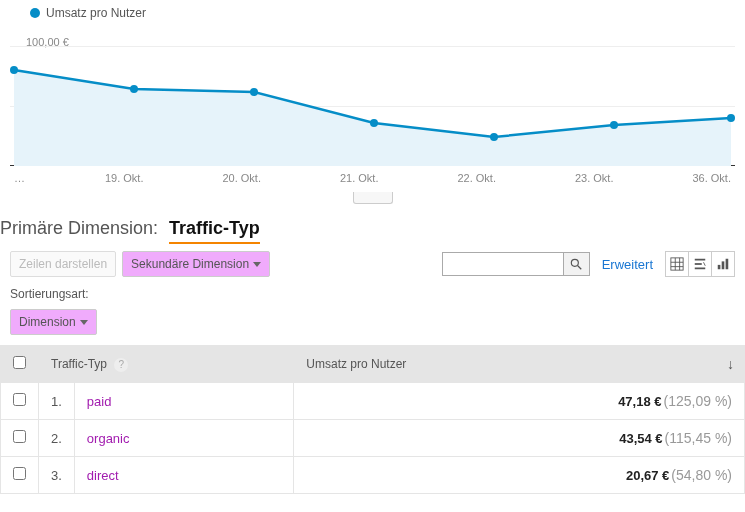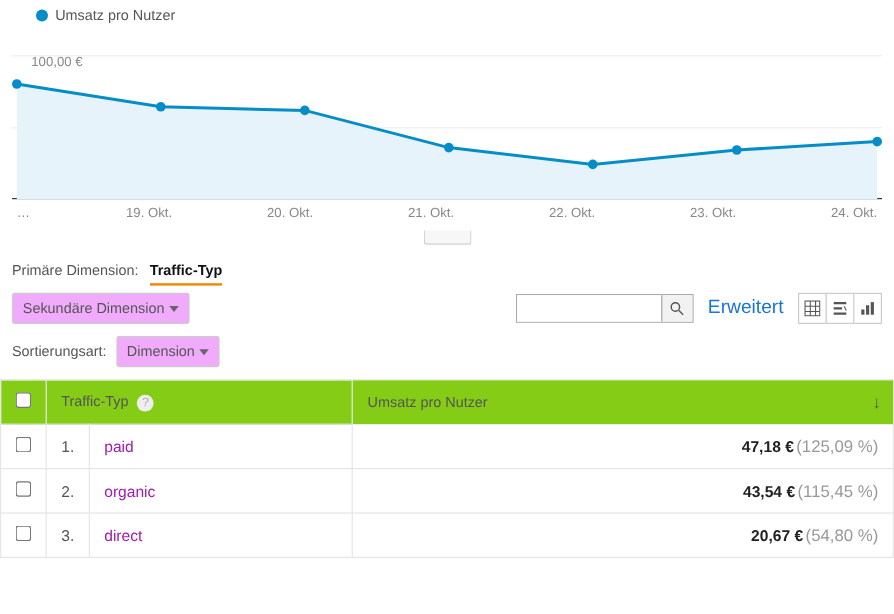--- a/index.html
+++ b/index.html
@@ -10,40 +10,40 @@
 
   .chart { position: relative; height: 160px; margin: 4px 10px 8px 10px; }
   .chart .ylabel { position: absolute; font-size: 11px; color: #888; left: 16px; }
   .chart .grid { position:absolute; left:0; right:0; border-top:1px solid #eee; }
   .chart .axisx { position:absolute; left:0; right:0; bottom:18px; border-top:1px solid #333; }
   .chart svg { position:absolute; inset:0; }
   .chart .xlabels { position:absolute; left:0; right:0; bottom:0; display:flex; justify-content:space-between; padding:0 4px; color:#888; font-size:11px; }
   .chart .xlabels span:first-child { min-width:12px; }
   .tab-btn { width:40px; height:12px; margin:0 auto; display:block; border:1px solid #ccc; border-top:none; border-radius:0 0 3px 3px; background:#f7f7f7; }
 
-  .dimrow { padding: 14px 10px 6px 10px; color:#555; font-size:12px; }
+  .dimrow { padding: 14px 10px 6px 0; color:#555; font-size:18px; }
   .dimrow b { color:#111; font-weight:bold; margin-left:6px; border-bottom:2px solid #f48400; padding-bottom:4px; }
 
   .toolbar { display:flex; align-items:center; gap:6px; padding:6px 10px; }
   .btn { border:1px solid #ccc; background:#f0abfc; color:#555; font-size:12px; padding:5px 8px; border-radius:2px; cursor:pointer; display:inline-flex; align-items:center; gap:4px; }
   .btn.disabled { color:#bbb; border-color:#ddd; background:#fafafa; cursor:default; }
   .caret { width:0; height:0; border-left:4px solid transparent; border-right:4px solid transparent; border-top:5px solid #666; display:inline-block; }
   .spacer { flex:1; }
   .search { display:flex; border:1px solid #aaa; }
   .search input { border:none; outline:none; padding:4px 6px; width:120px; font-size:12px; }
   .search .sbtn { border:none; border-left:1px solid #aaa; background:#f2f2f2; width:26px; display:flex; align-items:center; justify-content:center; cursor:pointer; }
-  .link { color:#1976d2; font-size:16px; margin:0 6px; cursor:pointer; }
+  .link { color:#1976d2; font-size:13px; margin:0 6px; cursor:pointer; }
   .icongroup { display:flex; }
   .icongroup .ibtn { border:1px solid #ccc; margin-left:-1px; width:24px; height:26px; background:#fff; display:flex; align-items:center; justify-content:center; cursor:pointer; }
   .icongroup .ibtn:first-child { margin-left:0; }
-  .sortrow { padding:4px 10px 10px 10px; display:flex; align-items:center; gap:8px; color:#555; }
+  .sortrow { padding:4px 10px 10px 10px; display:flex; align-items:flex-start; gap:8px; color:#555;flex-direction:column; }
 
   table.data { width:100%; border-collapse:collapse; }
   table.data th, table.data td { border:1px solid #e5e5e5; padding:10px 12px; }
-  table.data th { background:#84cc16; text-align:left; font-weight:normal; color:#555; font-size:12px; }
+  table.data th { background:#e5e5e5; text-align:left; font-weight:normal; color:#555; font-size:12px; }
   th.chkcol, td.chkcol { width:28px; text-align:center; padding:8px 4px; }
   th.idxcol, td.idxcol { width:28px; text-align:right; color:#555; padding-right:4px; border-right:none; }
   td.labelcol, th.labelcol { border-left:none; }
   th.metric { text-align:left; position:relative; }
   .sortarrow { position:absolute; right:10px; top:50%; transform:translateY(-50%); font-size:14px; color:#555; }
   .help { display:inline-block; width:14px; height:14px; border-radius:50%; background:#eee; color:#aaa; font-size:10px; line-height:14px; text-align:center; margin-left:4px; }
   .summary td.metric { text-align:right; }
   .summary .bigv { font-size:22px; color:#222; }
   .summary .sub { font-size:10px; color:#888; margin-top:3px; }
   .summary .seglabel { font-weight:bold; color:#111; padding-left:16px; }
@@ -56,21 +56,21 @@
 </style>
 </head>
 <body>
 
 <div class="legend">
   <span class="dot"></span>
   <span class="lbl">Umsatz pro Nutzer</span>
 </div>
 
 <div class="chart">
-  <span class="ylabel" style="top:22px">100,00 €</span>
+  <span class="ylabel" style="top:12px">100,00 €</span>
   <div class="grid" style="top:22px"></div>
   <span class="ylabel" style="top:72px">50,00 €</span>
   <div class="grid" style="top:82px"></div>
   <div class="axisx"></div>
   <svg viewBox="0 0 725 160" preserveAspectRatio="none">
     <polyline fill="#e6f3fa" stroke="none" points="4,46 124,65 244,68 364,99 484,113 604,101 721,94 721,142 4,142"></polyline>
     <polyline fill="none" stroke="#058dc7" stroke-width="2.5" points="4,46 124,65 244,68 364,99 484,113 604,101 721,94"></polyline>
     <g fill="#058dc7">
       <circle cx="4" cy="46" r="4"></circle>
         <circle cx="124" cy="65" r="4"></circle>
@@ -81,31 +81,34 @@
         <circle cx="721" cy="94" r="4"></circle>
     </g>
   </svg>
   <div class="xlabels">
     <span>…</span>
     <span>19. Okt.</span>
     <span>20. Okt.</span>
     <span>21. Okt.</span>
     <span>22. Okt.</span>
     <span>23. Okt.</span>
-    <span>24. Okt.</span>
+    <span>36. Okt.</span>
   </div>
 </div>
 <button class="tab-btn"></button>
 
 <div class="dimrow">
   <span>Primäre Dimension:</span>
   <b>Traffic-Typ</b>
 </div>
 
 <div class="toolbar">
+  <button class="btn disabled">
+    <span>Zeilen darstellen</span>
+  </button>
   <button class="btn">
     <span>Sekundäre Dimension</span>
     <span class="caret"></span>
   </button>
   <span class="spacer"></span>
   <div class="search">
     <input type="text" placeholder="" style="">
     <button class="sbtn">
       <svg class="ico" viewBox="0 0 24 24">
           <circle cx="10" cy="10" r="6" fill="none" stroke="#555" stroke-width="2"></circle>

